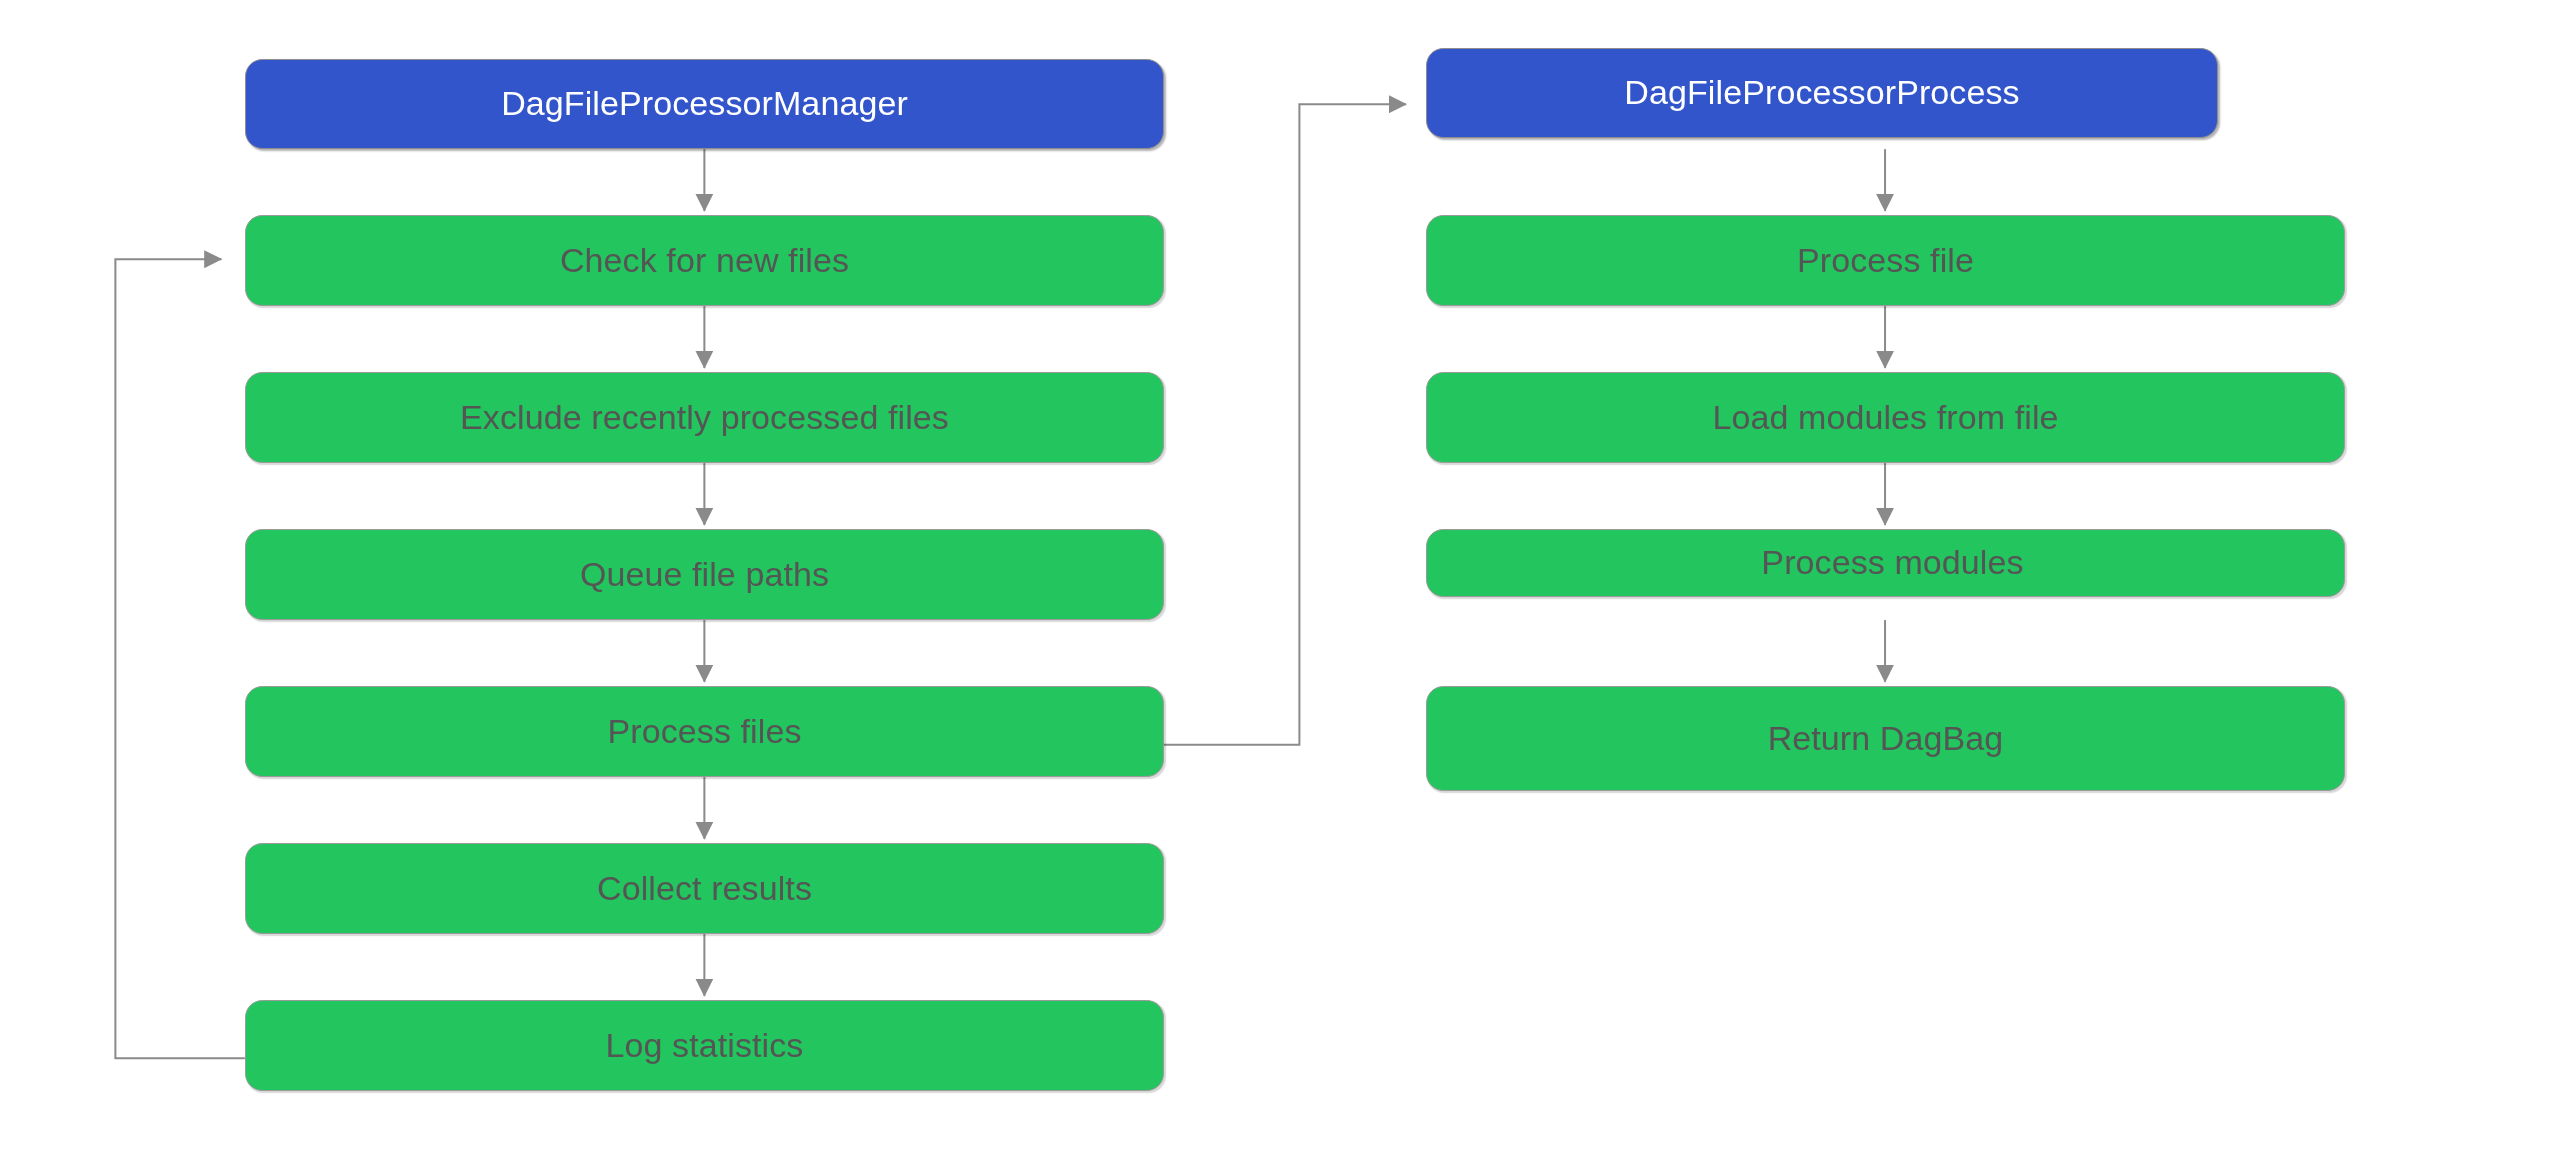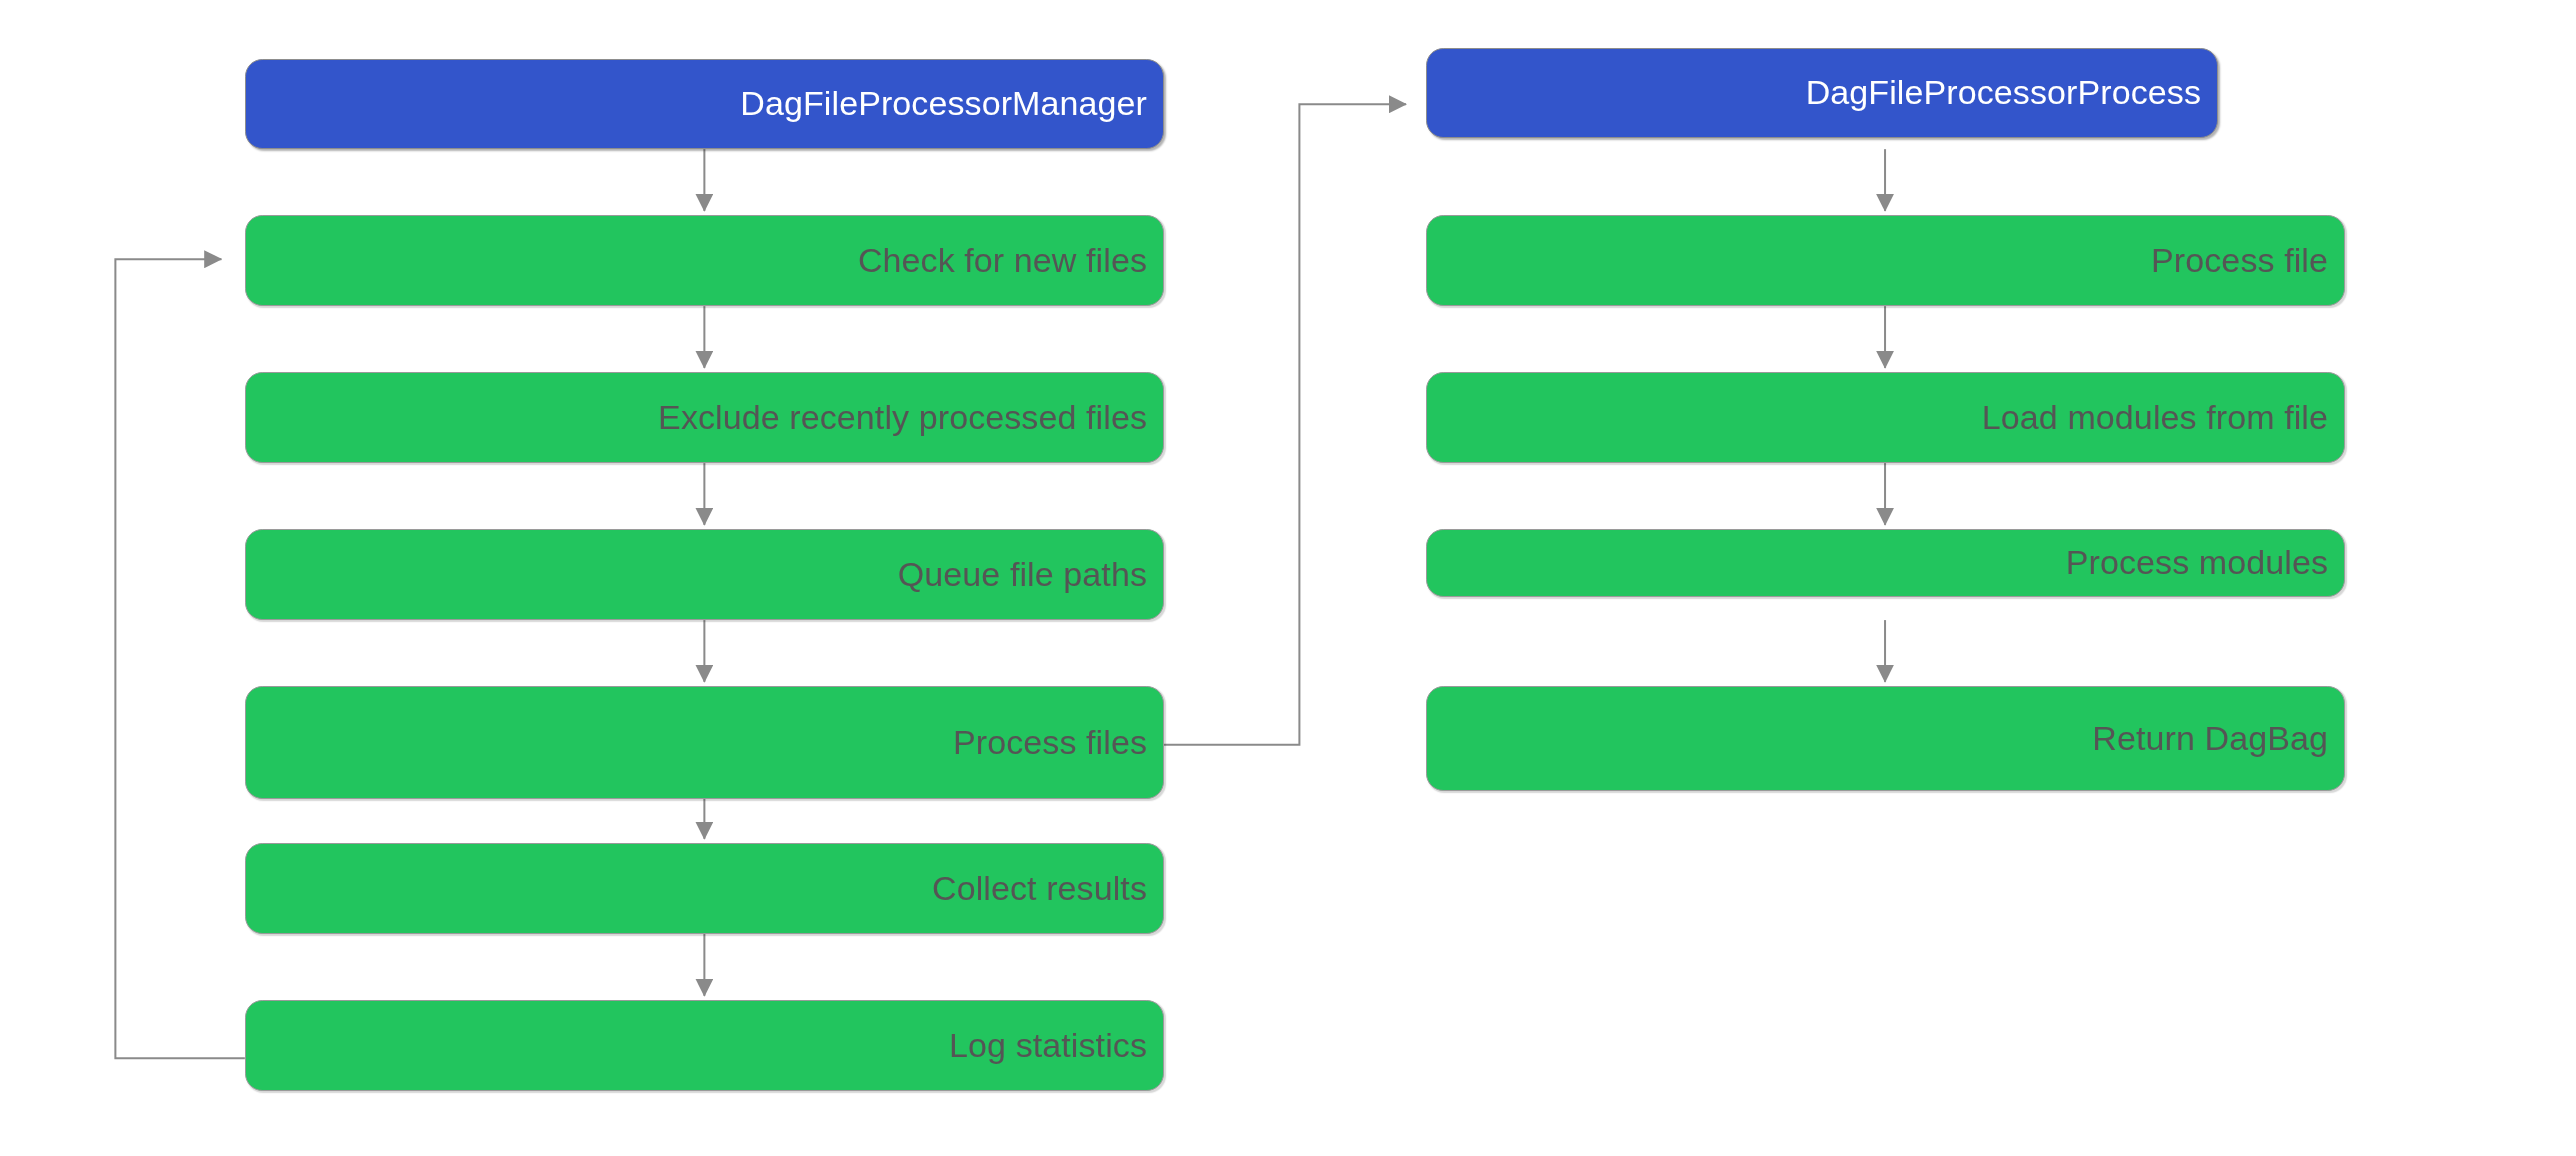--- a/index.html
+++ b/index.html
@@ -26,21 +26,21 @@
     width: 2576px;
     height: 1157px;
     z-index: 1;
   }
   
   .node {
     position: absolute;
     box-sizing: border-box;
     display: flex;
     align-items: center;
-    justify-content: flex-end;
+    justify-content: center;
     text-align: center;
     border-radius: 17.4px;
     z-index: 2;
   }
   .node-header {
     background: #3355cb;
     border: 1.3px solid #8d8d8d;
     color: #ffffff;
     font-size: 34px;
     font-weight: 400;
@@ -109,21 +109,21 @@
   </div>
 
   <div class="node node-step" style="left:245px; top:372px; width:919px; height:91px;">
     <span class="node-label">Exclude recently processed files</span>
   </div>
 
   <div class="node node-step" style="left:245px; top:529px; width:919px; height:91px;">
     <span class="node-label">Queue file paths</span>
   </div>
 
-  <div class="node node-step" style="left:245px; top:686px; width:919px; height:113px;">
+  <div class="node node-step" style="left:245px; top:686px; width:919px; height:91px;">
     <span class="node-label">Process files</span>
   </div>
 
   <div class="node node-step" style="left:245px; top:843px; width:919px; height:91px;">
     <span class="node-label">Collect results</span>
   </div>
 
   <div class="node node-step" style="left:245px; top:1000px; width:919px; height:91px;">
     <span class="node-label">Log statistics</span>
   </div>

